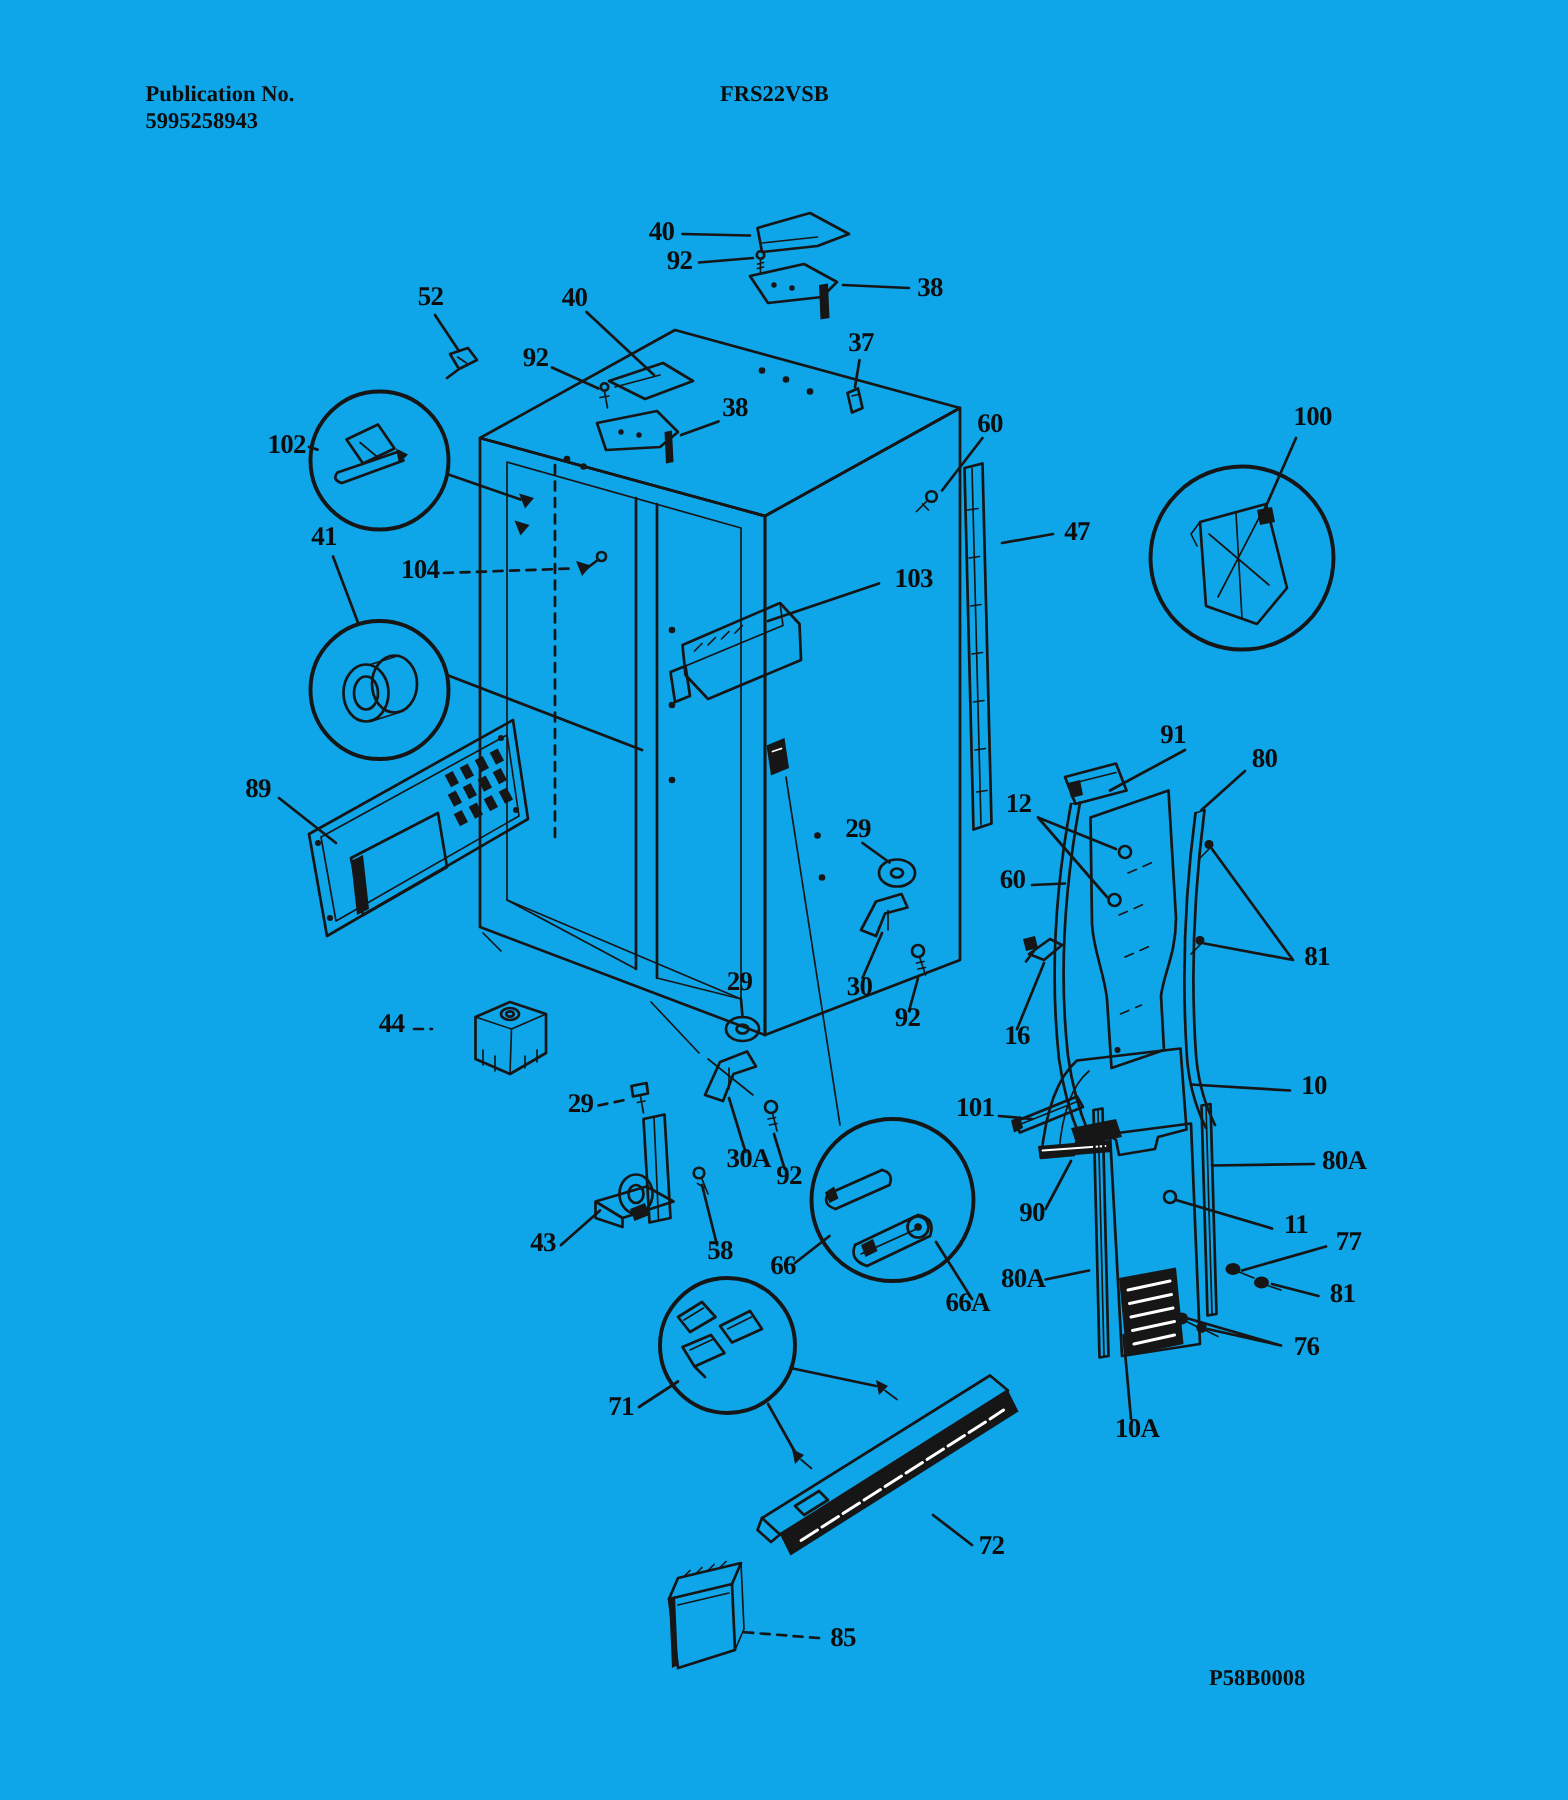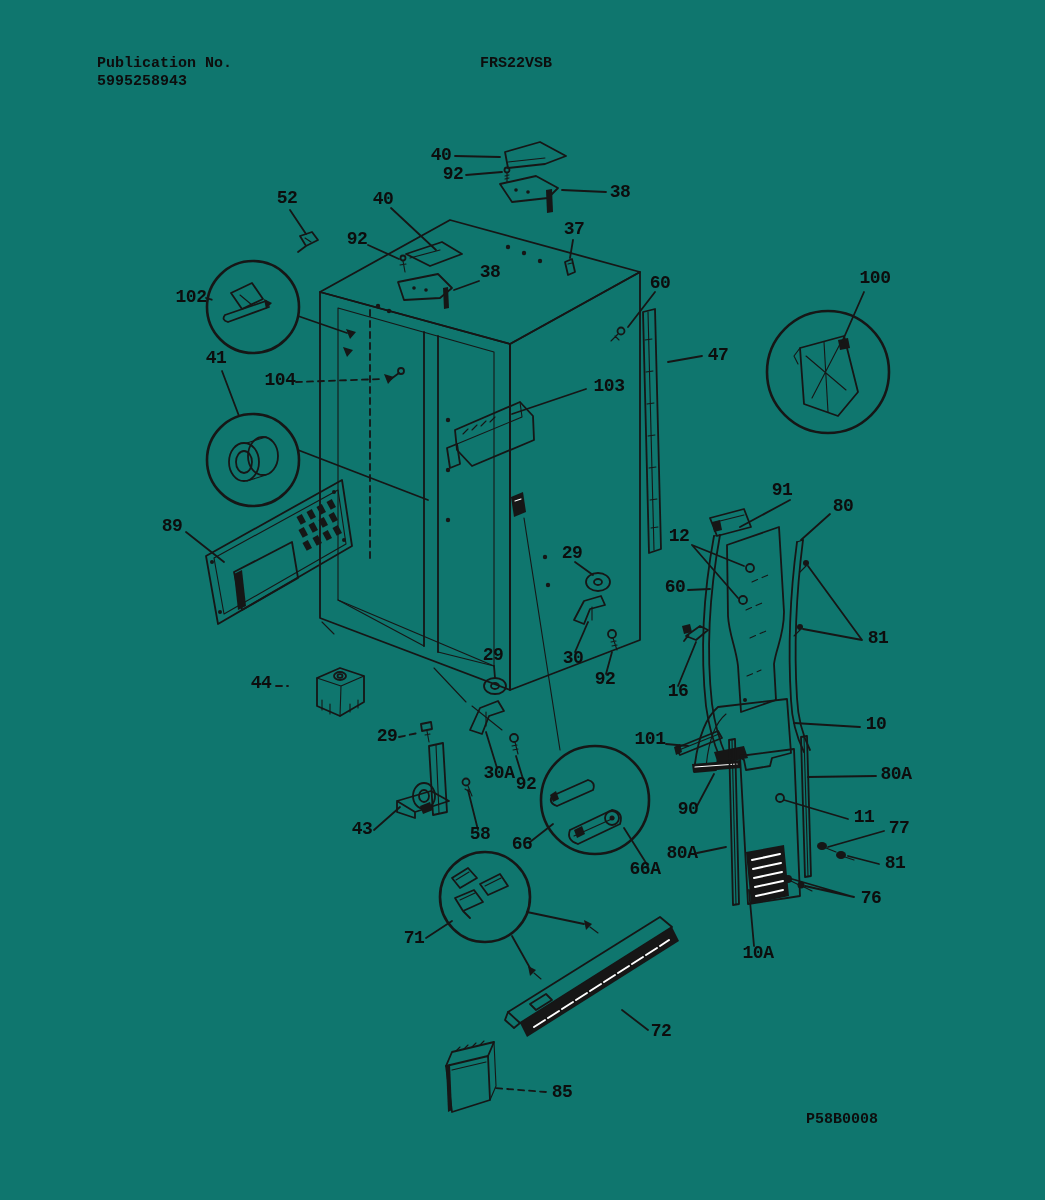--- a/index.html
+++ b/index.html
@@ -1,17 +1,17 @@
 <!DOCTYPE html>
 <html><head>
 <meta charset="utf-8">
 <style>
   html,body{margin:0;padding:0;background:#ffffff;}
-  .stage{position:relative;width:1045px;height:1200px;background:#0f766e;overflow:hidden;
-         font-family:Liberation Mono, monospace;}
+  .stage{position:relative;width:1045px;height:1200px;background:#0ea5e9;overflow:hidden;
+         font-family:Liberation Serif, serif;}
   svg{position:absolute;left:0;top:0;}
   
   .ln path,.ln line,.ln polyline,.ln polygon,.ln circle,.ln ellipse,.ln rect{
       fill:none;stroke:#161616;stroke-width:1.8;stroke-linecap:round;stroke-linejoin:round;}
   .ln .thin{stroke-width:1.1;}
   .ln .thick{stroke-width:2.6;}
   .ln .fill{fill:#161616;stroke:none;}
   .ln .dash{stroke-dasharray:6 5;}
   .ln .white{stroke:#ffffff;stroke-width:2;}
   .ln .whitethin{stroke:#ffffff;stroke-width:1.2;}

